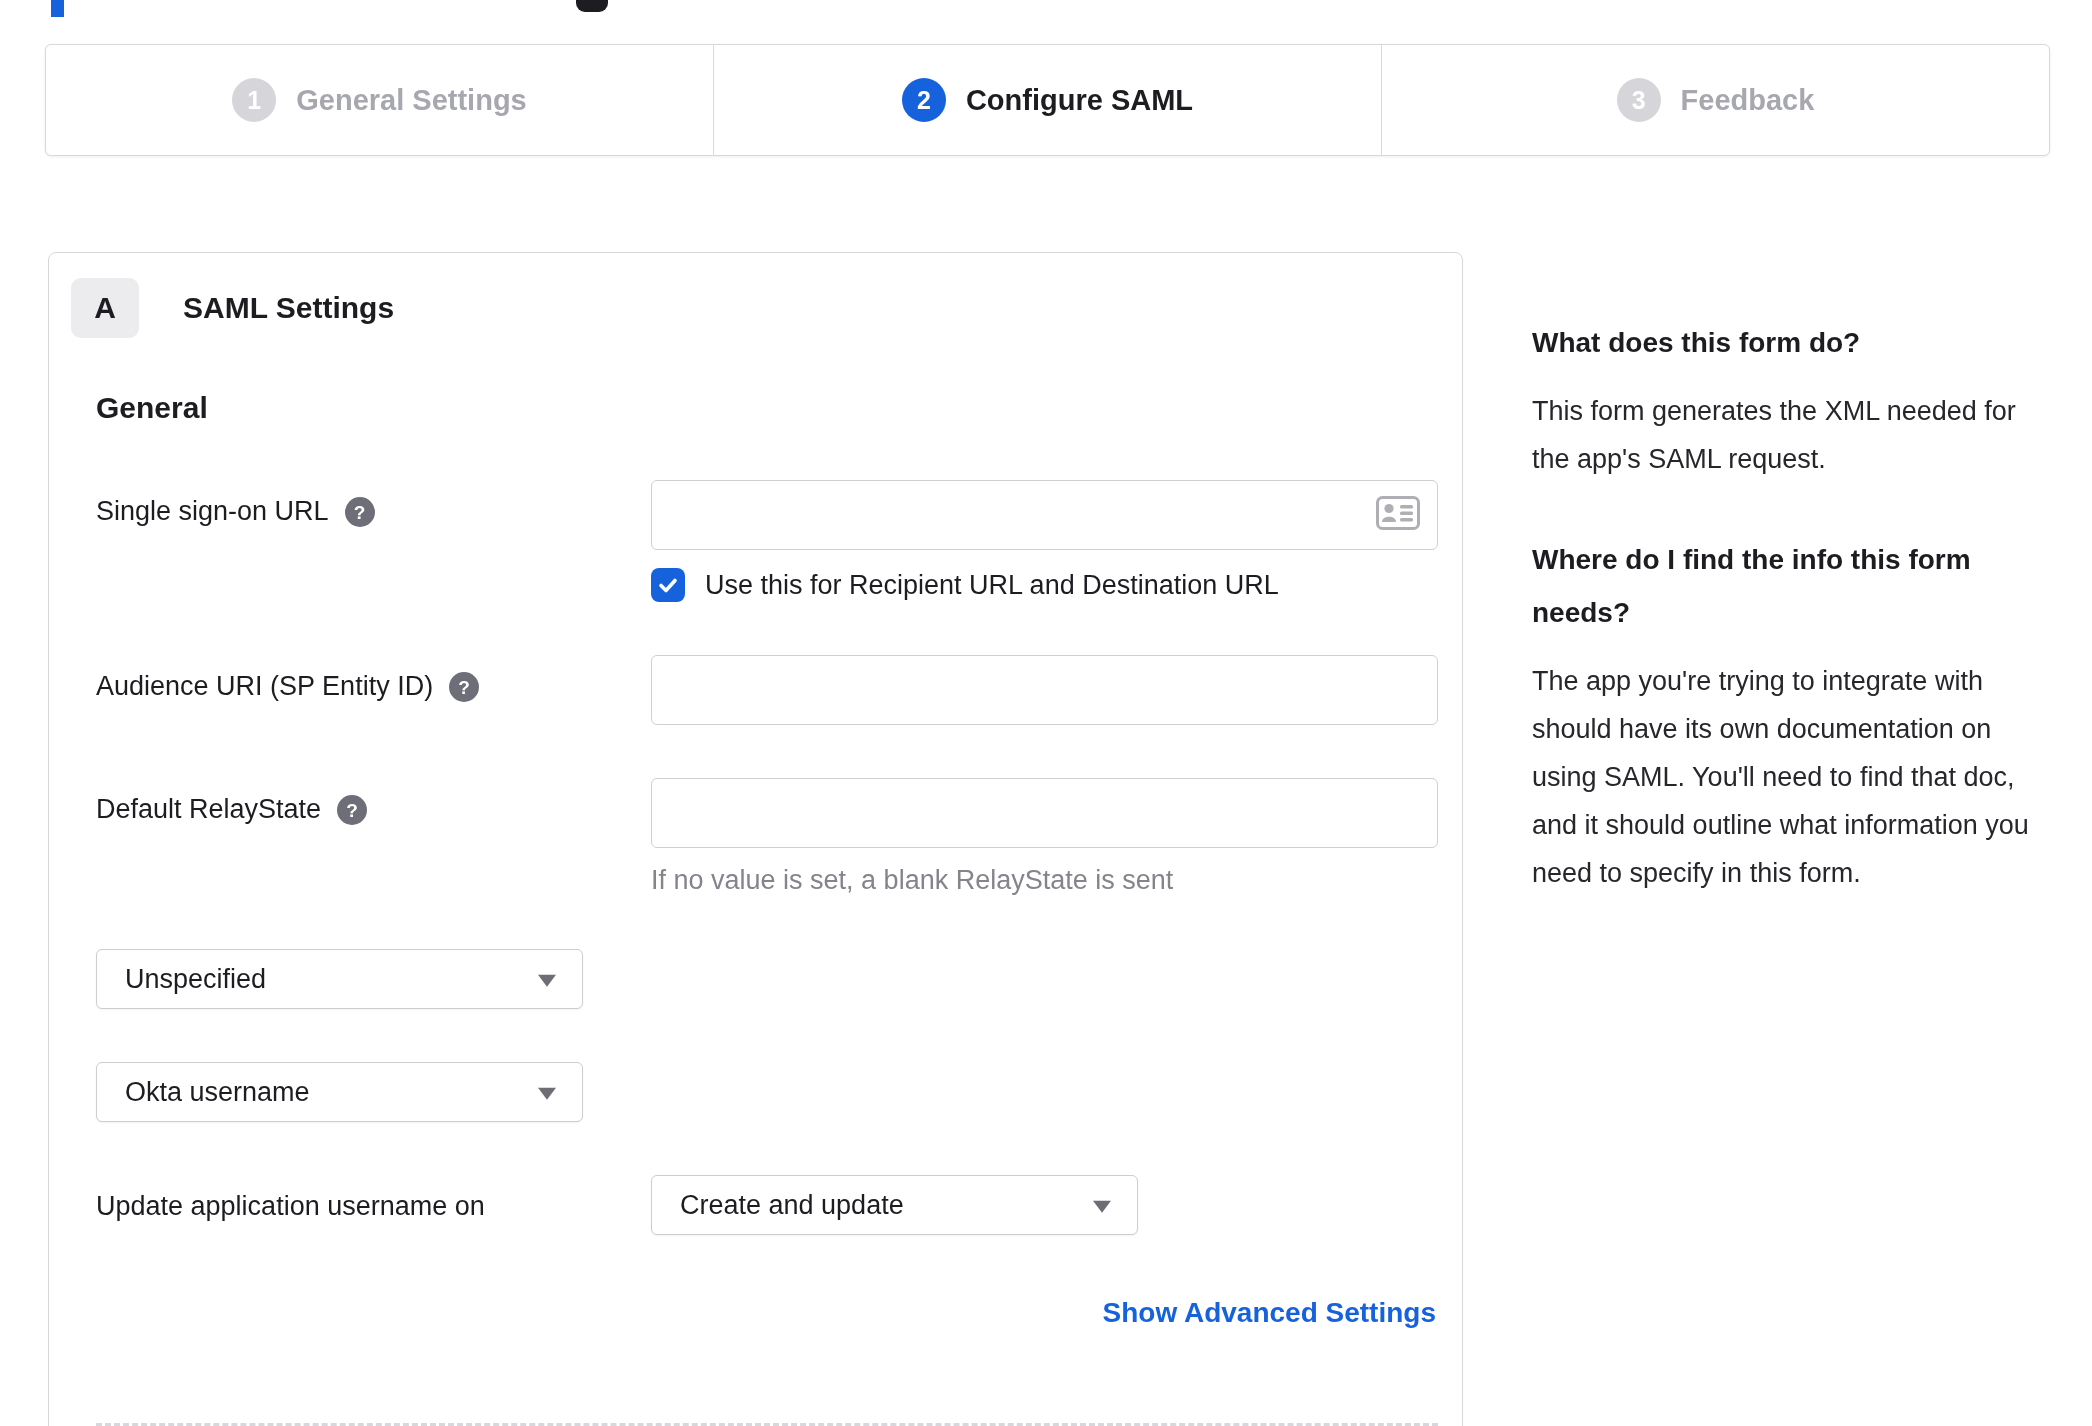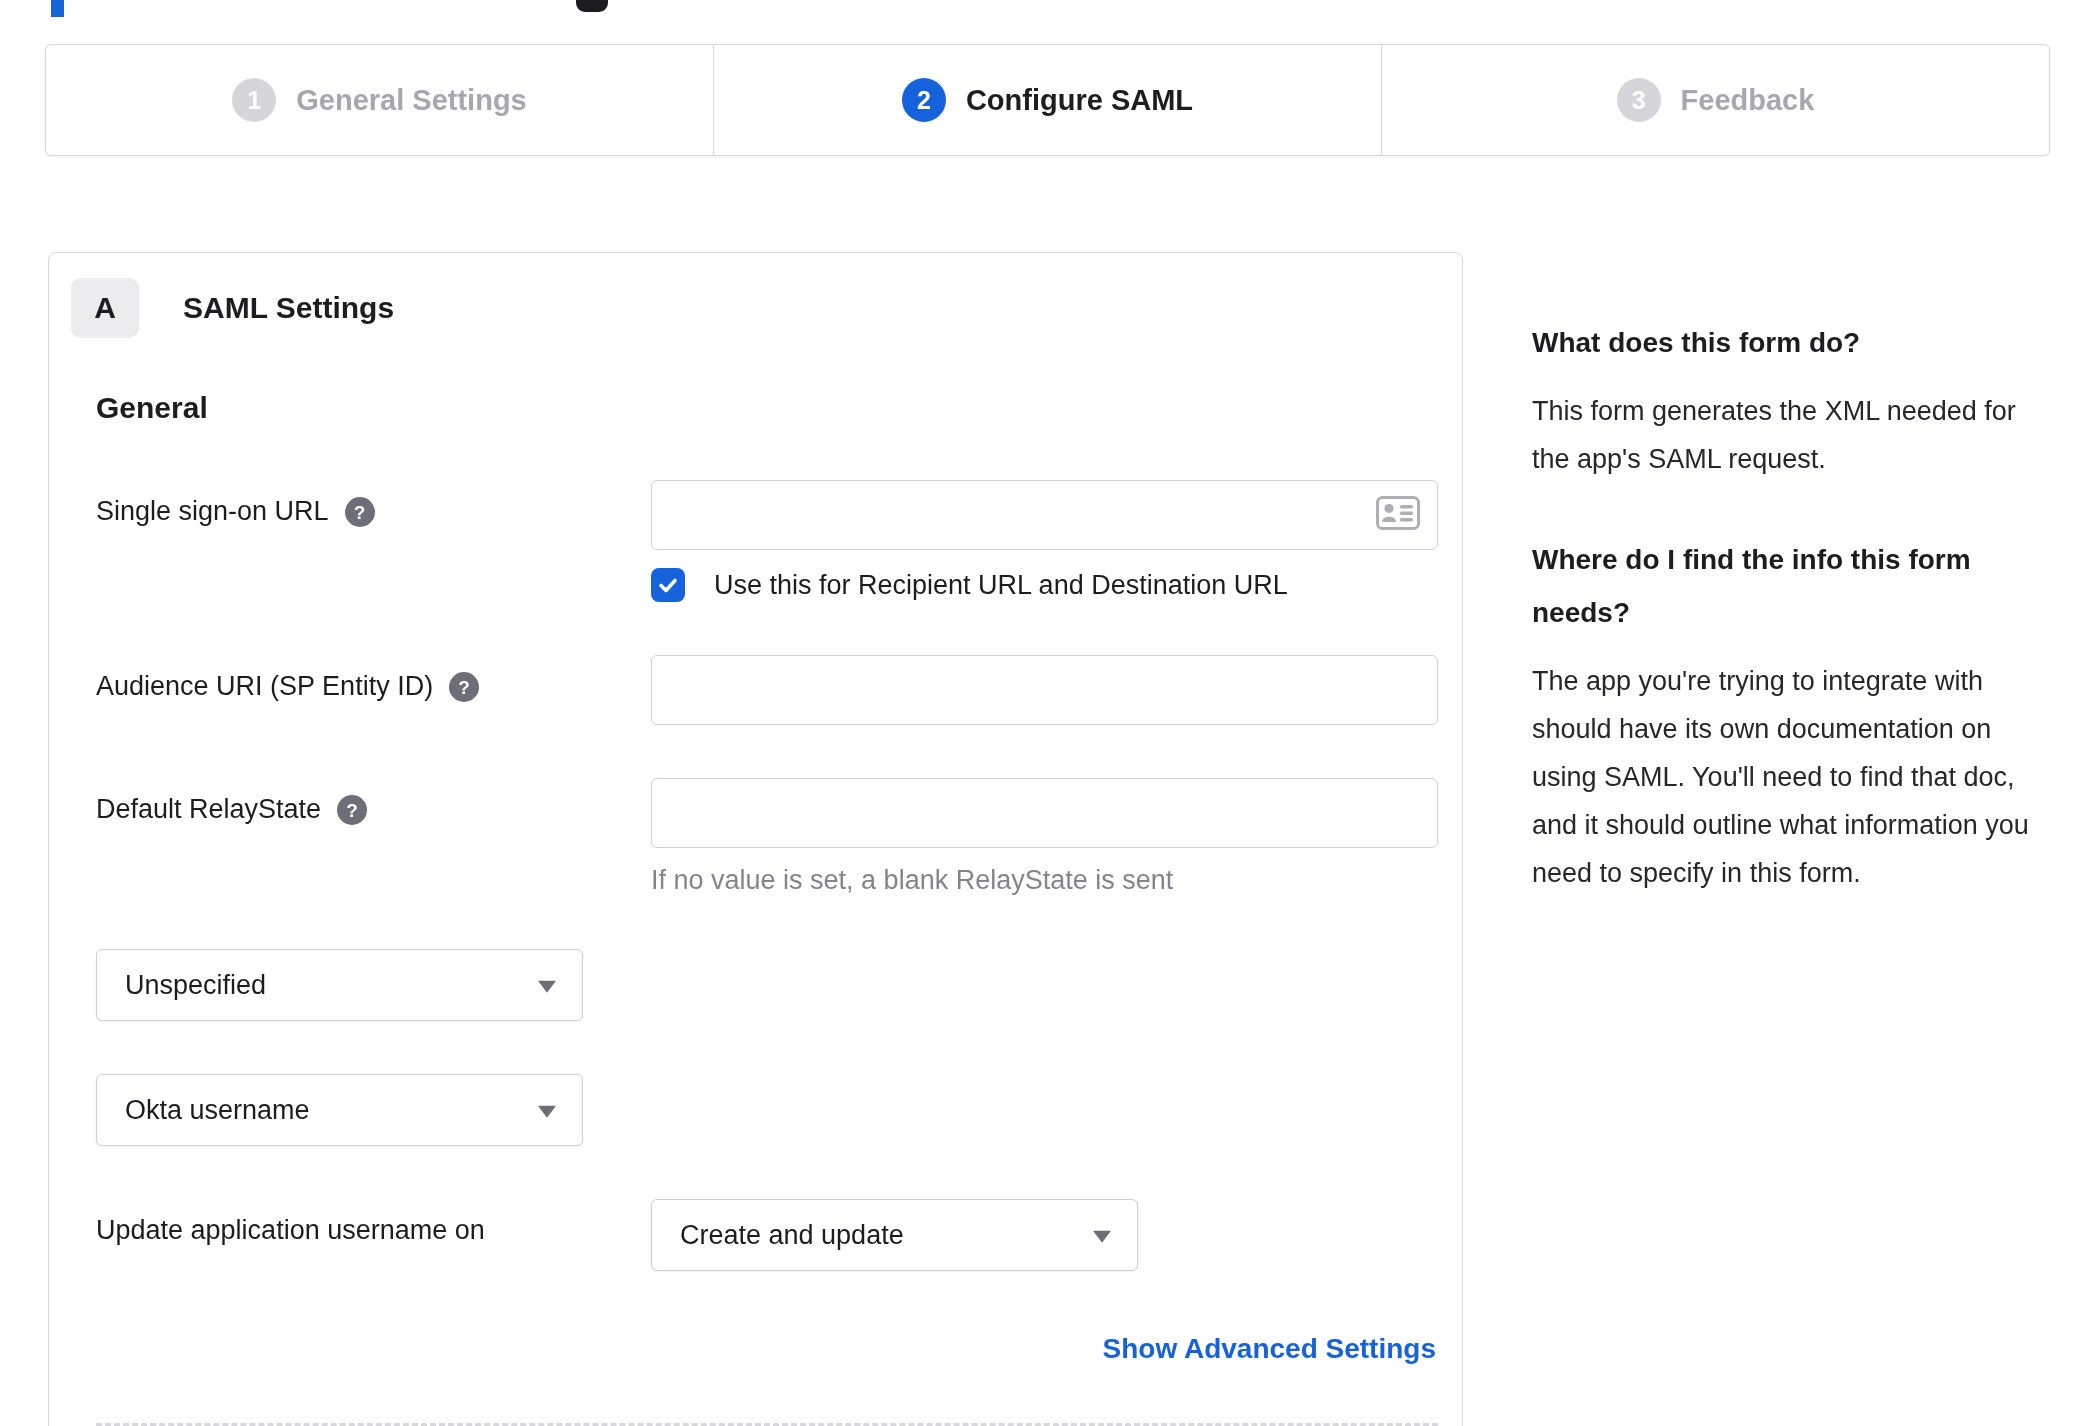--- a/index.html
+++ b/index.html
@@ -62,31 +62,31 @@
   .control-cell { width:787px; }
 
   .input-wrap { position:relative; width:787px; }
   .text-input {
     width:100%; height:70px; border:1px solid #cfcfd4; border-radius:6px;
     background:#fff; font-family:inherit; font-size:27px; padding:0 70px 0 24px; color:#1d1d21;
     outline:none;
   }
   .card-icon { position:absolute; right:18px; top:50%; transform:translateY(-50%); }
 
-  .checkbox-row { display:flex; align-items:center; gap:29px; margin-top:18px; }
+  .checkbox-row { display:flex; align-items:center; gap:20px; margin-top:18px; }
   .checkbox {
     width:34px; height:34px; border-radius:8px; background:#1662dd; flex:none;
     display:flex; align-items:center; justify-content:center; cursor:pointer;
   }
   .checkbox-label { font-size:27px; color:#1d1d21; }
 
   .hint { margin-top:17px; font-size:27px; color:#84848c; }
 
   .select {
-    position:relative; width:487px; height:72px;
+    position:relative; width:487px; height:60px;
     border:1px solid #cdcdd2; border-radius:6px; background:#fff;
     display:flex; align-items:center; padding-left:28px;
     font-size:27px; color:#1d1d21; cursor:pointer;
     box-shadow:0 1px 2px rgba(29,29,33,.05);
   }
   .select .caret {
     position:absolute; right:26px; top:50%; transform:translateY(-35%);
     width:0; height:0;
     border-left:9px solid transparent; border-right:9px solid transparent;
     border-top:12px solid #6d6d75;

